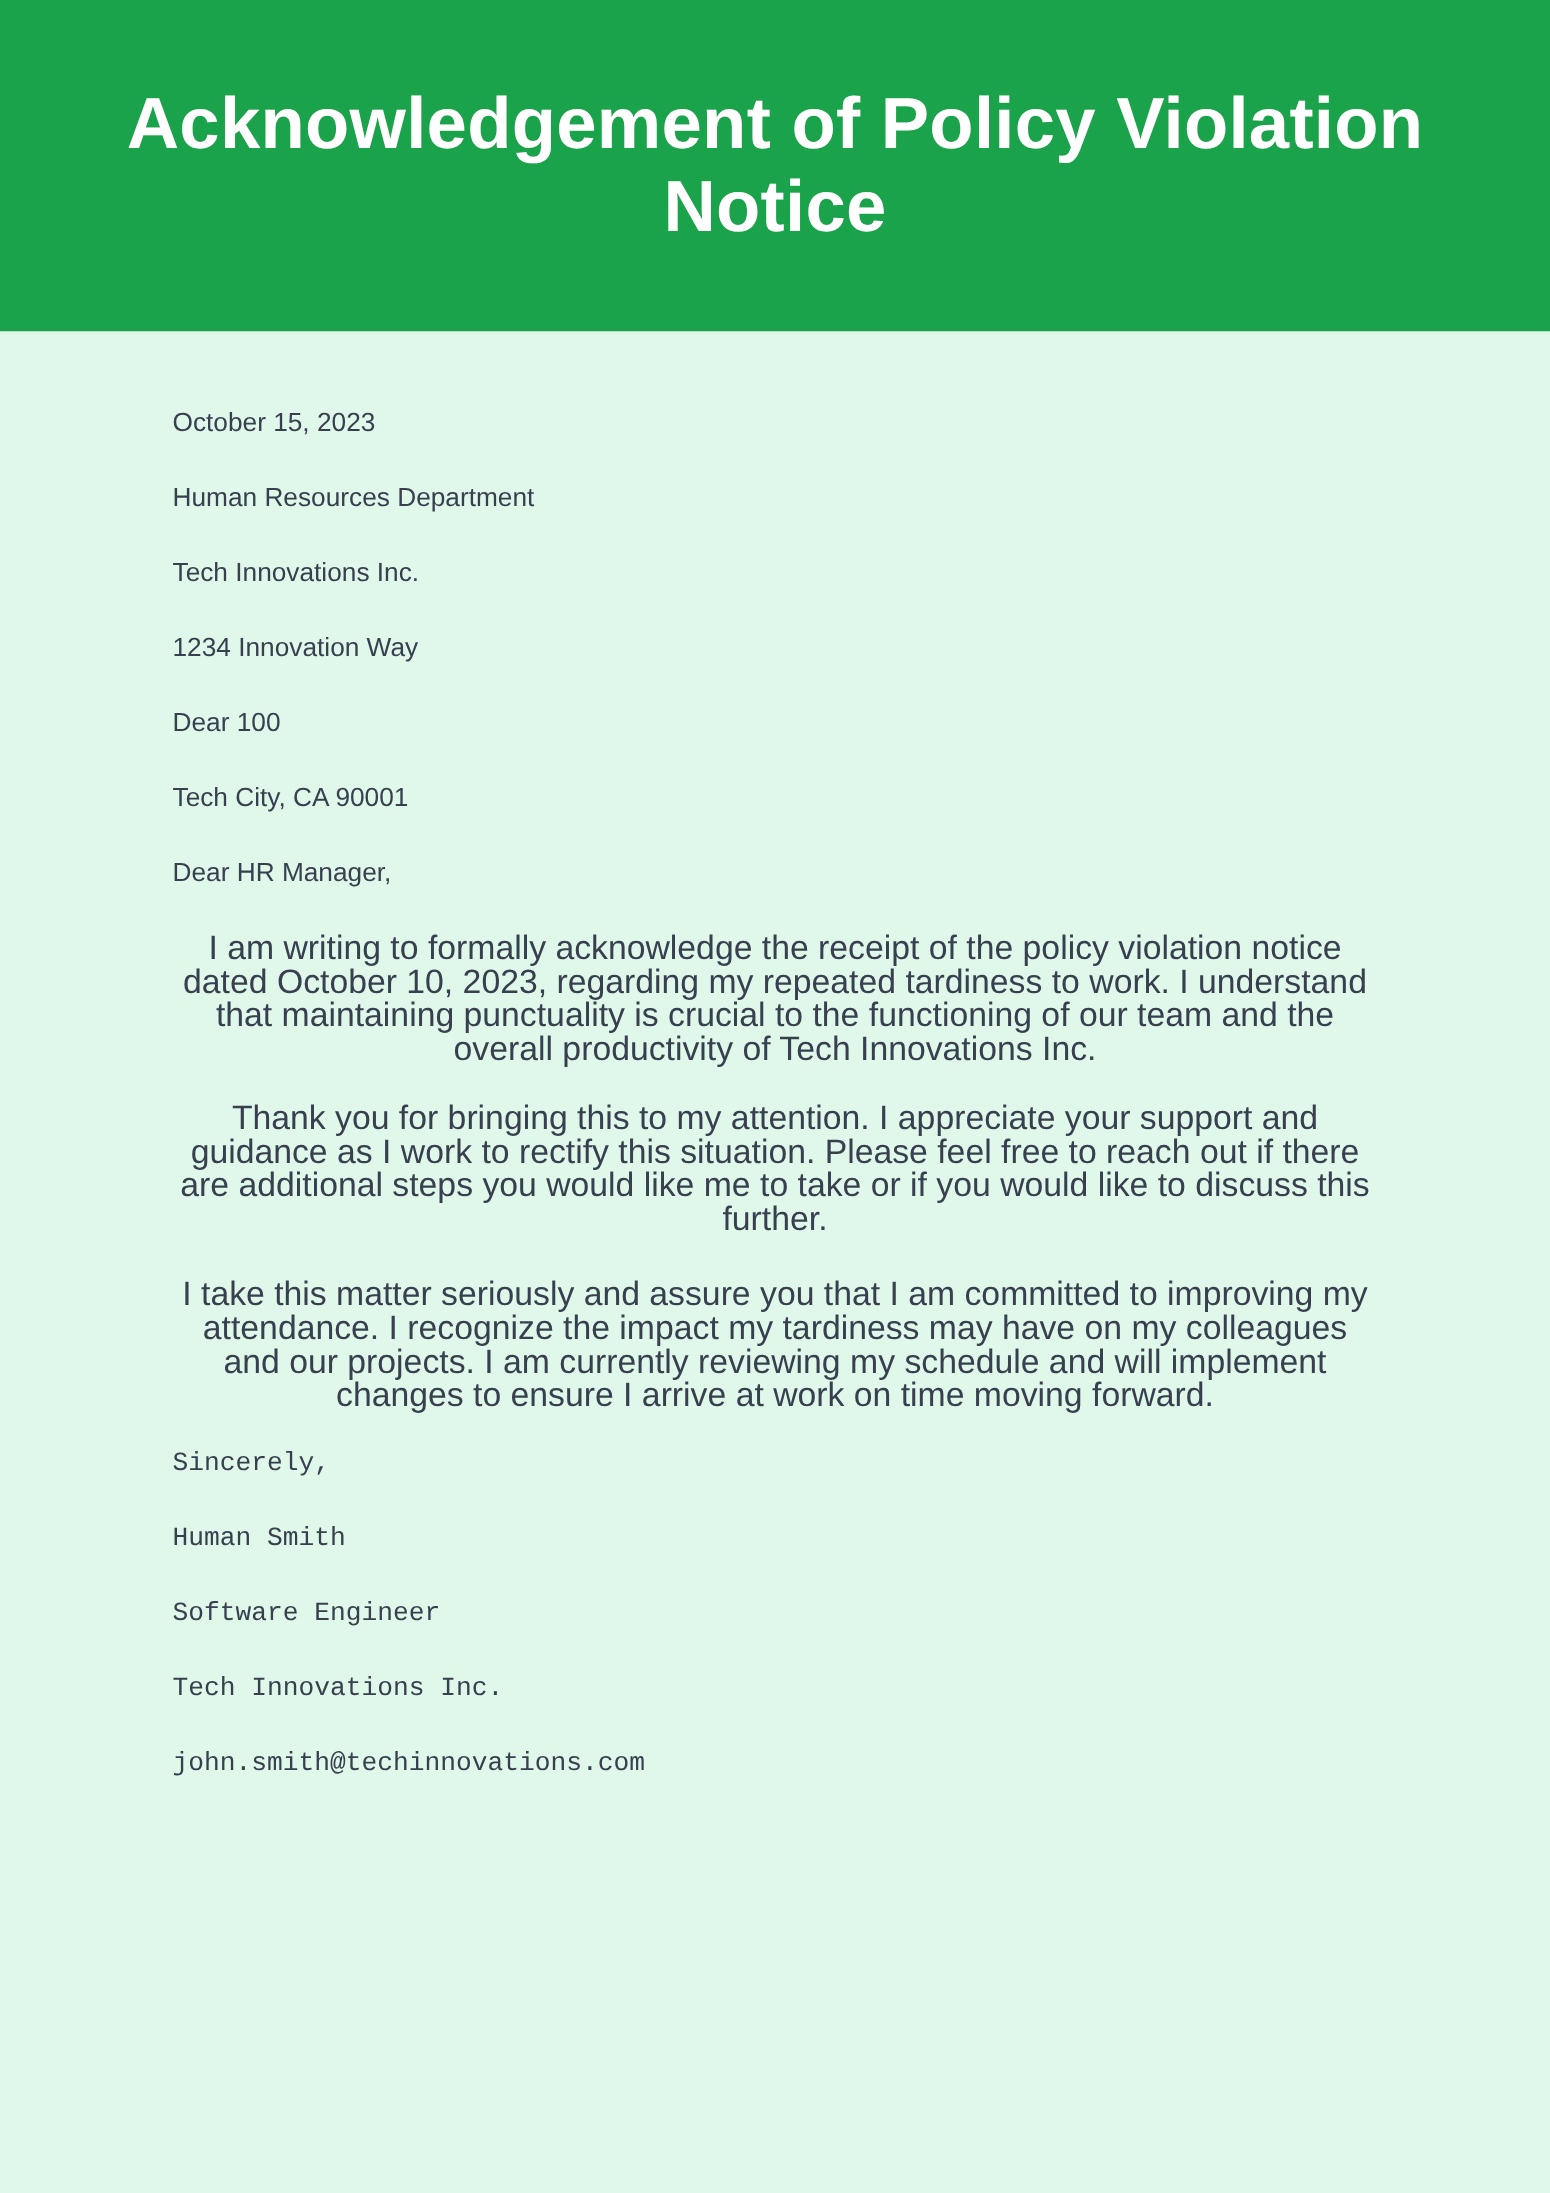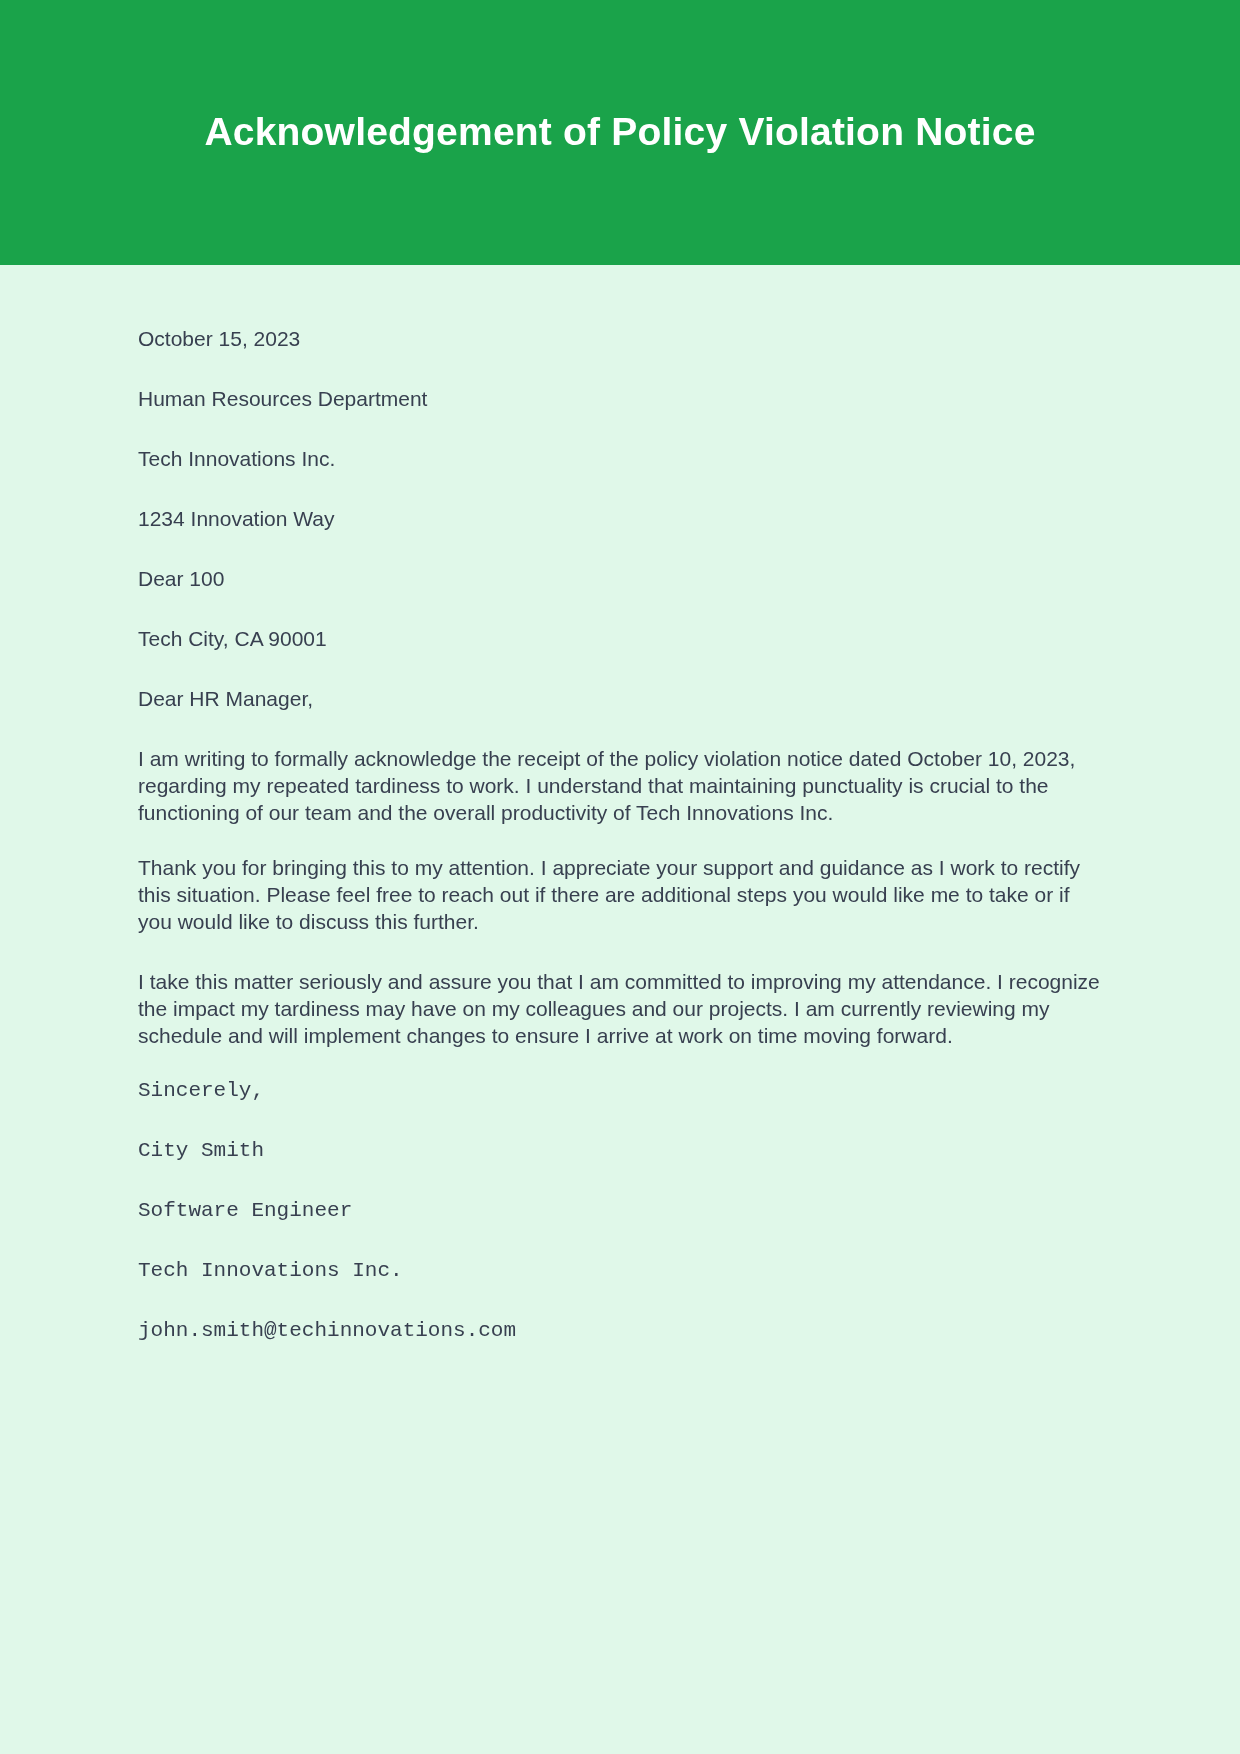--- a/index.html
+++ b/index.html
@@ -27,46 +27,46 @@
     display: flex;
     align-items: center;
     justify-content: center;
     box-sizing: border-box;
     padding: 0 40px;
   }
   .doc-title {
     color: #ffffff;
     font-family: "Liberation Sans", sans-serif;
     font-weight: bold;
-    font-size: 39px;
+    font-size: 58px;
     line-height: 1.15;
     letter-spacing: 0.2px;
     text-align: center;
     margin: 0;
   }
   .letter-body {
     padding: 60px 138px 60px 138px;
     box-sizing: border-box;
   }
   .line {
     color: #384050;
     font-family: "Liberation Sans", sans-serif;
     font-size: 21px;
     line-height: 27px;
     margin: 0 0 33px 0;
     max-width: 965px;
   }
   .para {
     color: #384050;
     font-family: "Liberation Sans", sans-serif;
-    font-size: 21px;
+    font-size: 27px;
     line-height: 27px;
     margin: 0 0 28px 0;
     max-width: 965px;
-    text-align: left;
+    text-align: center;
   }
   .para-last-block {
     margin-bottom: 33px;
   }
   .sig-line {
     color: #384050;
     font-family: Liberation Mono, monospace;
     font-size: 21px;
     line-height: 27px;
     margin: 0 0 33px 0;
@@ -98,21 +98,21 @@
     <p class="line">Dear HR Manager,</p>
 
     <p class="para">I am writing to formally acknowledge the receipt of the policy violation notice dated October 10, 2023, regarding my repeated tardiness to work. I understand that maintaining punctuality is crucial to the functioning of our team and the overall productivity of Tech Innovations Inc.</p>
 
     <p class="para para-last-block">Thank you for bringing this to my attention. I appreciate your support and guidance as I work to rectify this situation. Please feel free to reach out if there are additional steps you would like me to take or if you would like to discuss this further.</p>
 
     <p class="para">I take this matter seriously and assure you that I am committed to improving my attendance. I recognize the impact my tardiness may have on my colleagues and our projects. I am currently reviewing my schedule and will implement changes to ensure I arrive at work on time moving forward.</p>
 
     <p class="sig-line">Sincerely,</p>
 
-    <p class="sig-line">City Smith</p>
+    <p class="sig-line">Human Smith</p>
 
     <p class="sig-line">Software Engineer</p>
 
     <p class="sig-line">Tech Innovations Inc.</p>
 
     <p class="sig-line">john.smith@techinnovations.com</p>
 
 
   </div>
 </div>

